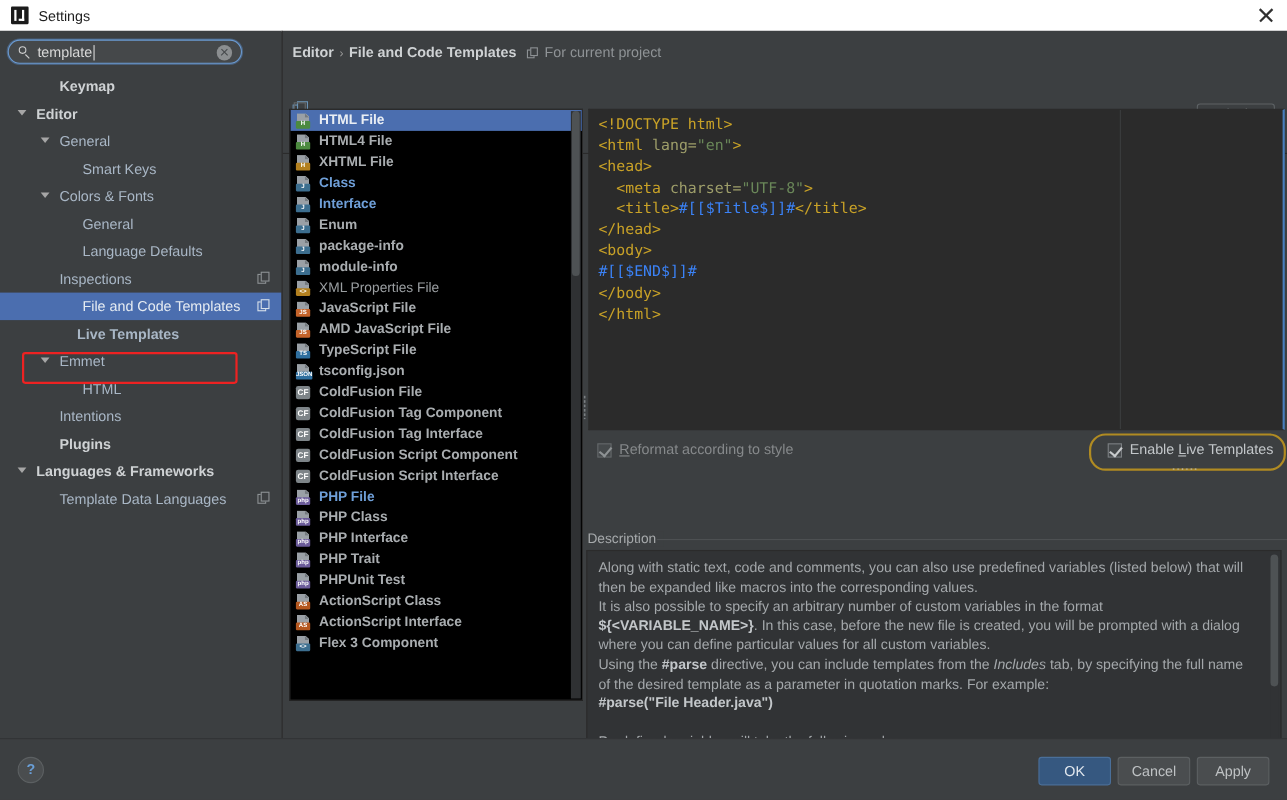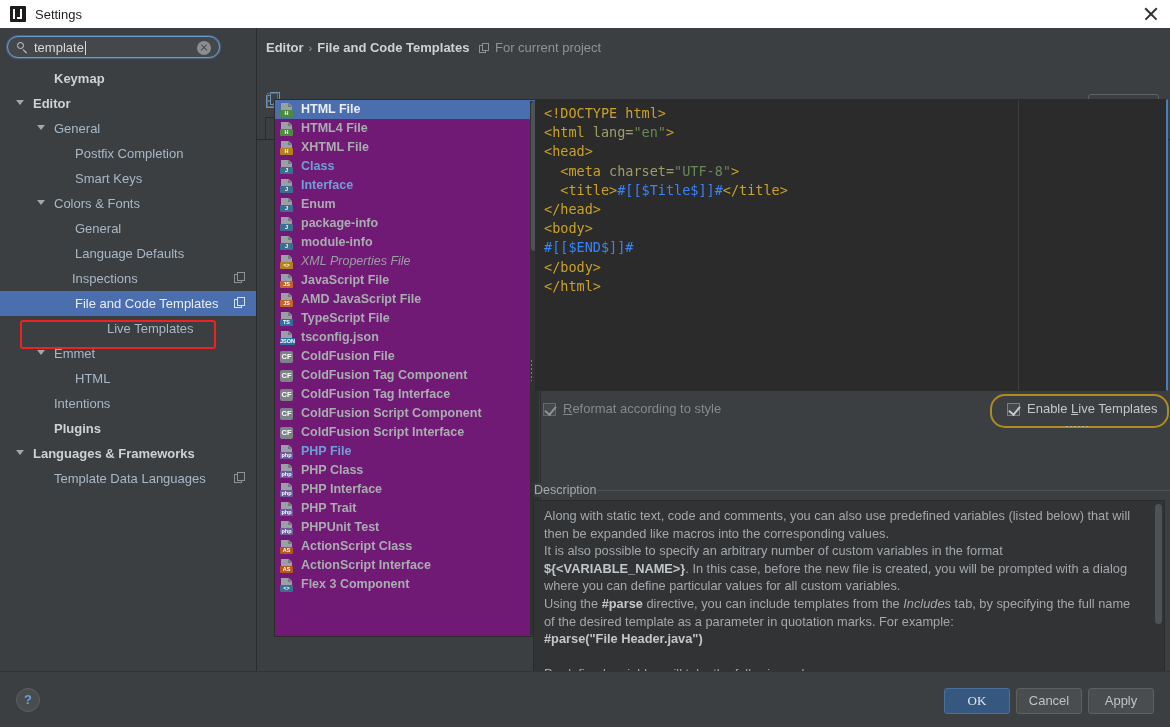--- a/index.html
+++ b/index.html
@@ -164,29 +164,29 @@
   .tab.active{background:#3c3f41;color:#c6c9cb;}
   .tabs-underline{
     position:absolute;left:0;top:111px;width:914px;height:1px;background:#2b2b2b;
   }
 
   
   .splitbox{
     position:absolute;left:6px;top:71px;width:902px;height:296px;
   }
   .listpanel{
-    position:absolute;left:11px;top:0;width:265px;height:536px;
-    background:#701a75;border:1px solid #2b2b2b;overflow:hidden;
+    position:absolute;left:0;top:0;width:265px;height:536px;
+    background:#000000;border:1px solid #2b2b2b;overflow:hidden;
   }
   .lrow{
     position:relative;height:19px;line-height:19px;padding-left:26px;
     font-size:12.5px;color:#a9adb0;white-space:nowrap;font-weight:bold;cursor:default;
   }
   .lrow.accent{color:#6f9fd8;}
-  .lrow.dim{color:#9a9ea1;font-weight:normal;font-style:italic;}
+  .lrow.dim{color:#9a9ea1;font-weight:normal;}
   .lrow.sel{background:#4b6eaf;color:#e9eef4;}
   .fic{position:absolute;left:5px;top:3px;width:14px;height:14px;}
   .fic .page{
     position:absolute;left:1px;top:0;width:11px;height:10px;background:#9aa0a6;
     clip-path:polygon(0 0,70% 0,100% 30%,100% 100%,0 100%);
   }
   .fic .page:after{
     content:"";position:absolute;right:0;top:0;width:4px;height:4px;background:#73797e;
     clip-path:polygon(0 0,100% 100%,0 100%);
   }
@@ -283,21 +283,21 @@
   .helpbtn{
     position:absolute;left:16px;top:16px;width:24px;height:24px;border-radius:50%;
     background:#4a4d4f;border:1px solid #5c6062;box-sizing:border-box;
     color:#6a9fd8;font-size:13px;font-weight:bold;text-align:center;line-height:22px;cursor:pointer;
   }
   .dlgbtn{
     position:absolute;top:16px;height:26px;line-height:24px;text-align:center;
     font-size:13px;border-radius:3px;box-sizing:border-box;cursor:pointer;
   }
   .dlgbtn.primary{
-    left:944px;width:66px;background:#365880;border:1px solid #4a6f99;color:#e2e8ee;font-family:Liberation Serif, serif;
+    left:944px;width:66px;background:#365880;border:1px solid #4a6f99;color:#e2e8ee;
   }
   .dlgbtn.normal{
     width:66px;background:#4a4d4f;border:1px solid #5c6062;color:#bfc2c4;
   }
 </style>
 </head>
 <body>
 
 <div id="root">
 
@@ -315,34 +315,33 @@
             <span class="handle"></span>
         </div>
         <div class="searchtext"><span>template</span><span class="caret"></span></div>
         <div class="clear-icon"></div>
       </div>
     </div>
     <div class="tree" id="tree">
         <div class="trow bold"><span class="lbl" style="margin-left: 54px;">Keymap</span></div>
         <div class="trow bold"><span class="arrow" style="left: 16px;"></span><span class="lbl" style="margin-left: 33px;">Editor</span></div>
         <div class="trow"><span class="arrow" style="left: 37px;"></span><span class="lbl" style="margin-left: 54px;">General</span></div>
-        <div class="trow"><span class="lbl" style="margin-left: 75px;">Postfix Completion</span></div>
         <div class="trow"><span class="lbl" style="margin-left: 75px;">Smart Keys</span></div>
         <div class="trow"><span class="arrow" style="left: 37px;"></span><span class="lbl" style="margin-left: 54px;">Colors &amp; Fonts</span></div>
         <div class="trow"><span class="lbl" style="margin-left: 75px;">General</span></div>
         <div class="trow"><span class="lbl" style="margin-left: 75px;">Language Defaults</span></div>
-        <div class="trow"><span class="lbl" style="margin-left: 72px;">Inspections</span><span class="copy-badge">
+        <div class="trow"><span class="lbl" style="margin-left: 54px;">Inspections</span><span class="copy-badge">
             <span class="b1"></span>
             <span class="b2"></span>
           </span></div>
         <div class="trow sel"><span class="lbl" style="margin-left: 75px;">File and Code Templates</span><span class="copy-badge">
             <span class="b1"></span>
             <span class="b2"></span>
           </span></div>
-        <div class="trow"><span class="lbl" style="margin-left: 107px;">Live Templates</span></div>
+        <div class="trow"><span class="lbl" style="margin-left: 70px; font-weight: bold;">Live Templates</span></div>
         <div class="trow"><span class="arrow" style="left: 37px;"></span><span class="lbl" style="margin-left: 54px;">Emmet</span></div>
         <div class="trow"><span class="lbl" style="margin-left: 75px;">HTML</span></div>
         <div class="trow"><span class="lbl" style="margin-left: 54px;">Intentions</span></div>
         <div class="trow bold"><span class="lbl" style="margin-left: 54px;">Plugins</span></div>
         <div class="trow bold"><span class="arrow" style="left: 16px;"></span><span class="lbl" style="margin-left: 33px;">Languages &amp; Frameworks</span></div>
         <div class="trow"><span class="lbl" style="margin-left: 54px;">Template Data Languages</span><span class="copy-badge">
             <span class="b1"></span>
             <span class="b2"></span>
           </span></div>
       </div>

